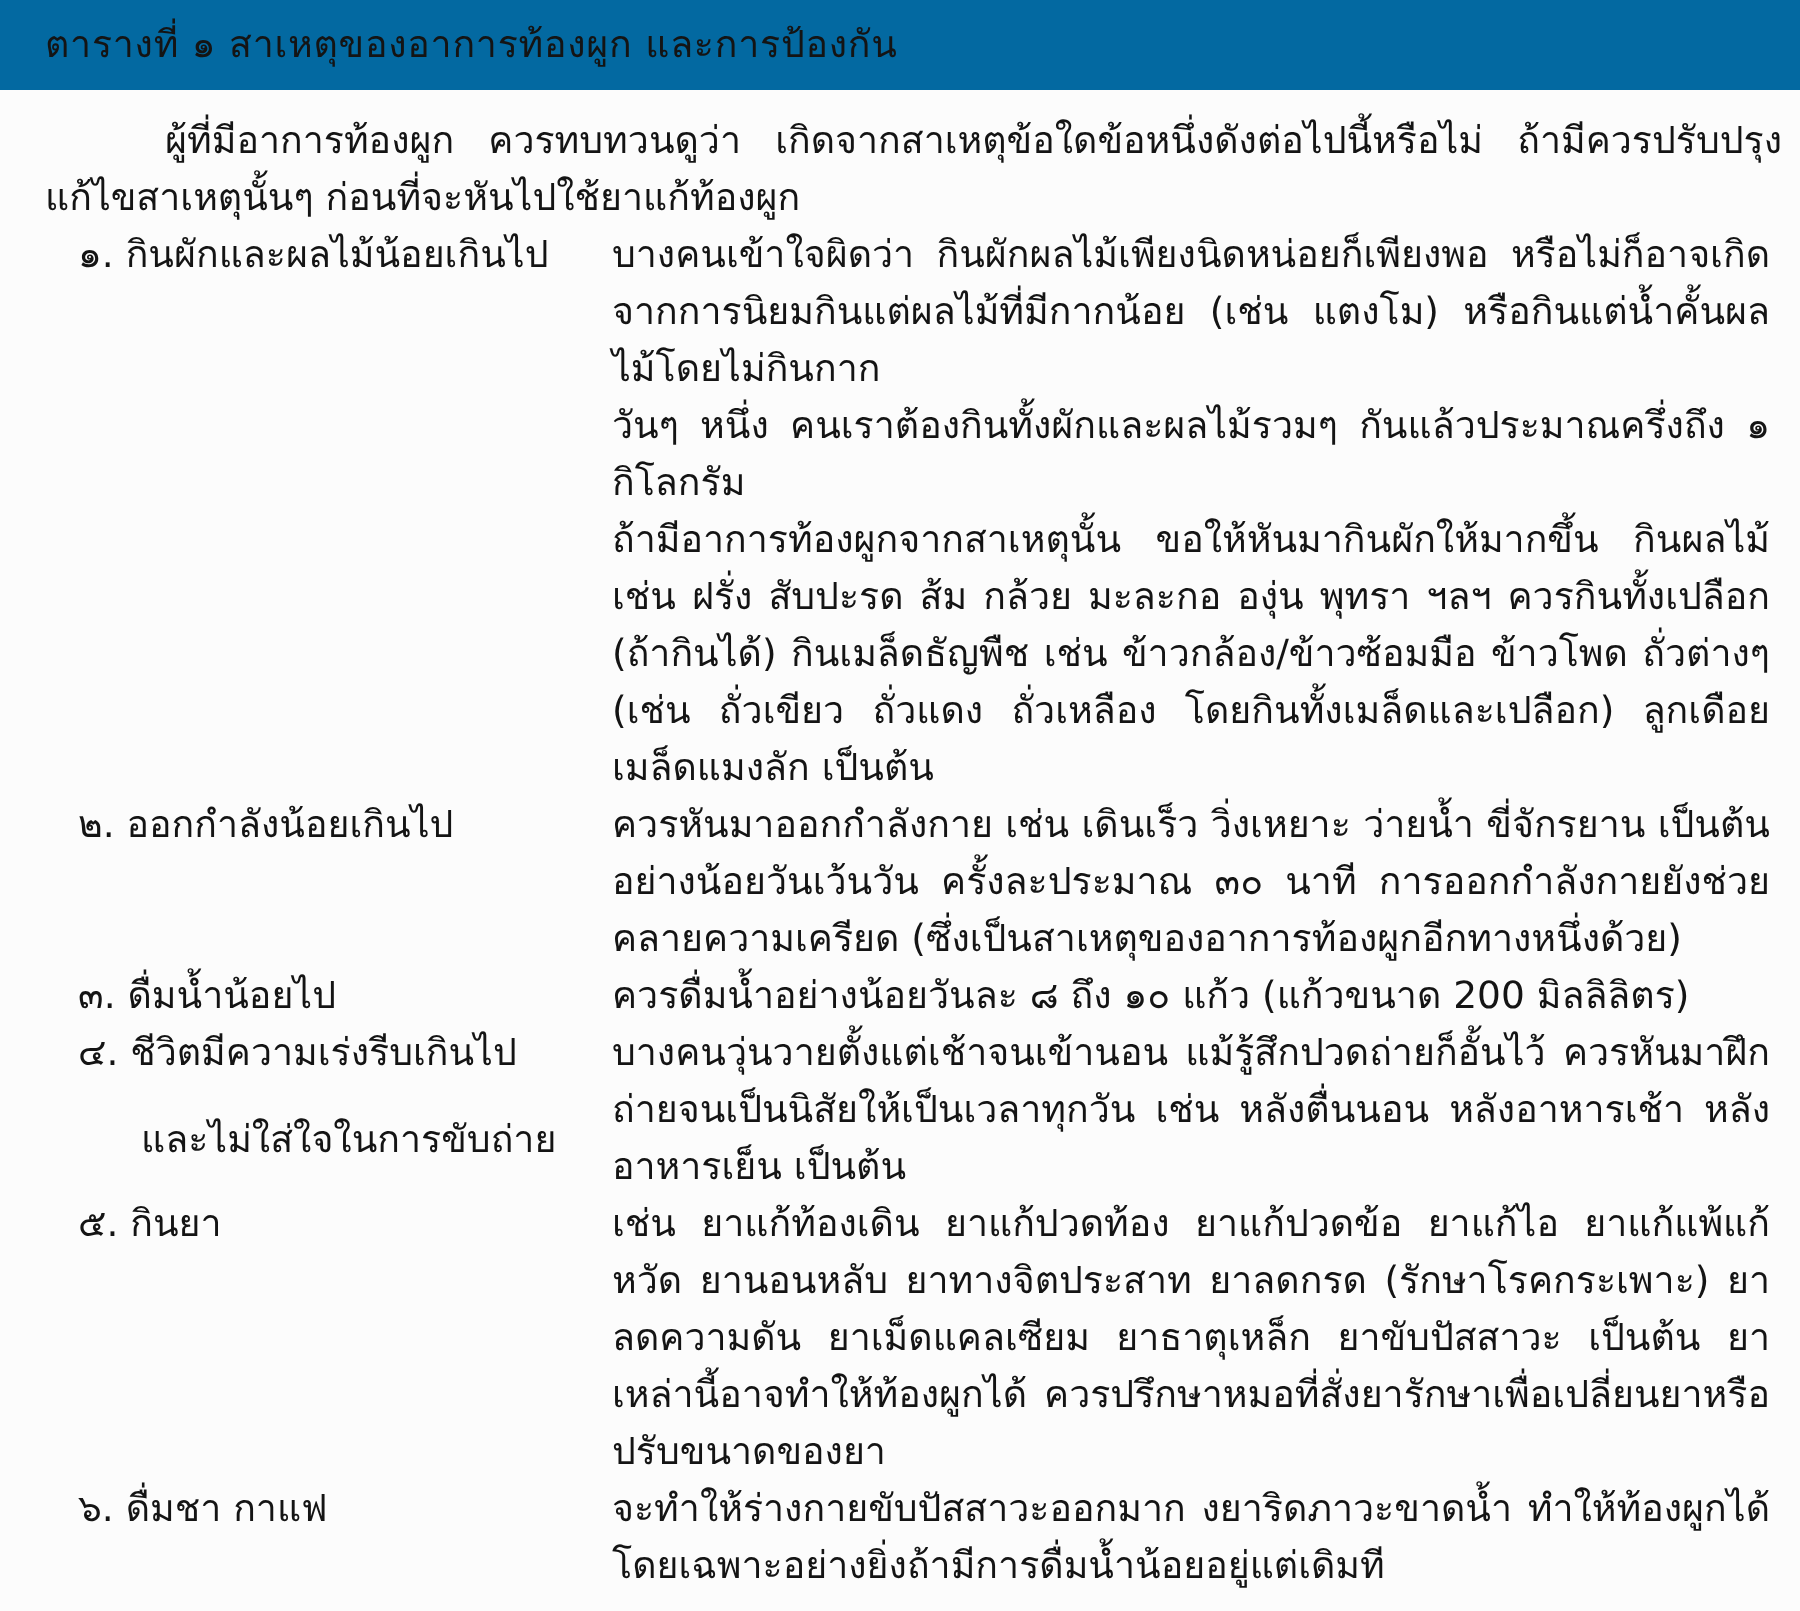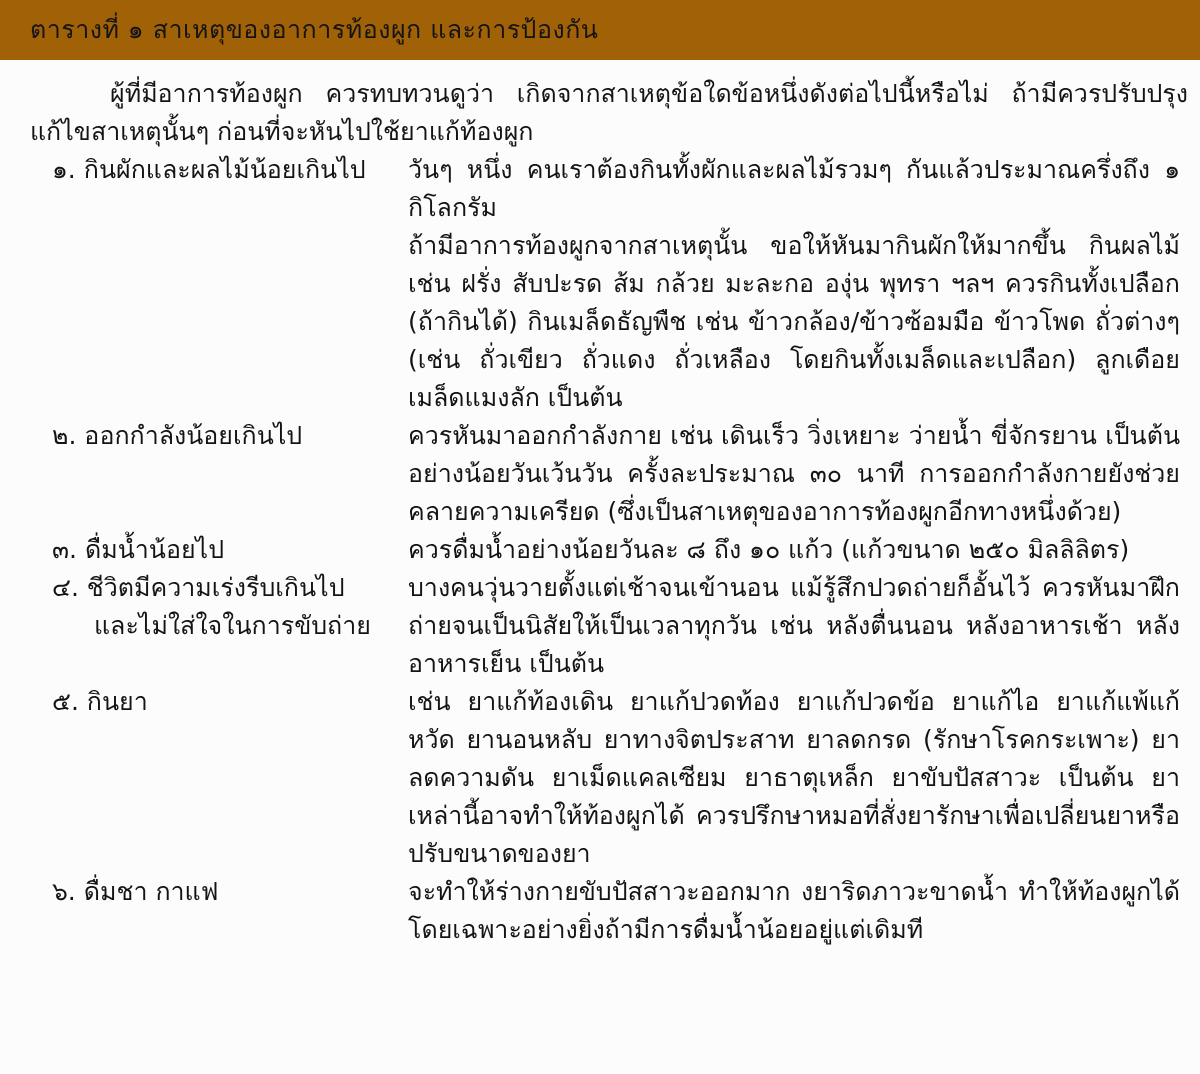--- a/index.html
+++ b/index.html
@@ -9,21 +9,21 @@
     height: 1074px;
     background: #fcfcfc;
     color: #141414;
     font-family: "DejaVu Sans", sans-serif;
     font-size: 25px;
     line-height: 38px;
     overflow: hidden;
     box-sizing: border-box;
   }
   .caption-band {
-    background: #a16207;
+    background: #0369a1;
     height: 60px;
     display: flex;
     align-items: center;
     padding: 0 0 0 30px;
     box-sizing: border-box;
   }
   .caption-band .caption-text {
     font-size: 25px;
     letter-spacing: 0.5px;
   }
@@ -35,21 +35,21 @@
   .rows {
     margin: 0 20px 0 30px;
   }
   .row { display: flex; align-items: flex-start; }
   .cause {
     flex: 0 0 378px;
     width: 378px;
     padding-left: 22px;
     box-sizing: border-box;
   }
-  .cause-line.cont { padding-left: 42px; }
+  .cause-line.cont { padding-left: 42px; margin-top: 20px; }
   .prevention {
     flex: 1 1 auto;
     min-width: 0;
     text-align: justify;
   }
   .para { overflow-wrap: break-word; }
   .para:empty, .cause-line:empty { display: none; }
 </style>
 </head>
 <body>
@@ -63,20 +63,21 @@
   <div class="intro">ผู้ที่มีอาการท้องผูก ควรทบทวนดูว่า เกิดจากสาเหตุข้อใดข้อหนึ่งดังต่อไปนี้หรือไม่ ถ้ามีควรปรับปรุงแก้ไขสาเหตุนั้นๆ ก่อนที่จะหันไปใช้ยาแก้ท้องผูก</div>
 
   <div class="rows">
 
     <div class="row">
       <div class="cause">
         <div class="cause-line">๑. กินผักและผลไม้น้อยเกินไป</div>
 
       </div>
       <div class="prevention">
+        <div class="para">บางคนเข้าใจผิดว่า กินผักผลไม้เพียงนิดหน่อยก็เพียงพอ หรือไม่ก็อาจเกิดจากการนิยมกินแต่ผลไม้ที่มีกากน้อย (เช่น แตงโม) หรือกินแต่น้ำคั้นผลไม้โดยไม่กินกาก</div>
         <div class="para">วันๆ หนึ่ง คนเราต้องกินทั้งผักและผลไม้รวมๆ กันแล้วประมาณครึ่งถึง ๑ กิโลกรัม</div>
         <div class="para">ถ้ามีอาการท้องผูกจากสาเหตุนั้น ขอให้หันมากินผักให้มากขึ้น กินผลไม้ เช่น ฝรั่ง สับปะรด ส้ม กล้วย มะละกอ องุ่น พุทรา ฯลฯ ควรกินทั้งเปลือก (ถ้ากินได้) กินเมล็ดธัญพืช เช่น ข้าวกล้อง/ข้าวซ้อมมือ ข้าวโพด ถั่วต่างๆ (เช่น ถั่วเขียว ถั่วแดง ถั่วเหลือง โดยกินทั้งเมล็ดและเปลือก) ลูกเดือย เมล็ดแมงลัก เป็นต้น</div>
       </div>
     </div>
 
     <div class="row">
       <div class="cause">
         <div class="cause-line">๒. ออกกำลังน้อยเกินไป</div>
 
       </div>
@@ -84,21 +85,21 @@
         <div class="para">ควรหันมาออกกำลังกาย เช่น เดินเร็ว วิ่งเหยาะ ว่ายน้ำ ขี่จักรยาน เป็นต้น อย่างน้อยวันเว้นวัน ครั้งละประมาณ ๓๐ นาที การออกกำลังกายยังช่วยคลายความเครียด (ซึ่งเป็นสาเหตุของอาการท้องผูกอีกทางหนึ่งด้วย)</div>
       </div>
     </div>
 
     <div class="row">
       <div class="cause">
         <div class="cause-line">๓. ดื่มน้ำน้อยไป</div>
 
       </div>
       <div class="prevention">
-        <div class="para">ควรดื่มน้ำอย่างน้อยวันละ ๘ ถึง ๑๐ แก้ว (แก้วขนาด ๒๕๐ มิลลิลิตร)</div>
+        <div class="para">ควรดื่มน้ำอย่างน้อยวันละ ๘ ถึง ๑๐ แก้ว (แก้วขนาด 200 มิลลิลิตร)</div>
       </div>
     </div>
 
     <div class="row">
       <div class="cause">
         <div class="cause-line">๔. ชีวิตมีความเร่งรีบเกินไป</div>
         <div class="cause-line cont">และไม่ใส่ใจในการขับถ่าย</div>
       </div>
       <div class="prevention">
         <div class="para">บางคนวุ่นวายตั้งแต่เช้าจนเข้านอน แม้รู้สึกปวดถ่ายก็อั้นไว้ ควรหันมาฝึกถ่ายจนเป็นนิสัยให้เป็นเวลาทุกวัน เช่น หลังตื่นนอน หลังอาหารเช้า หลังอาหารเย็น เป็นต้น</div>

